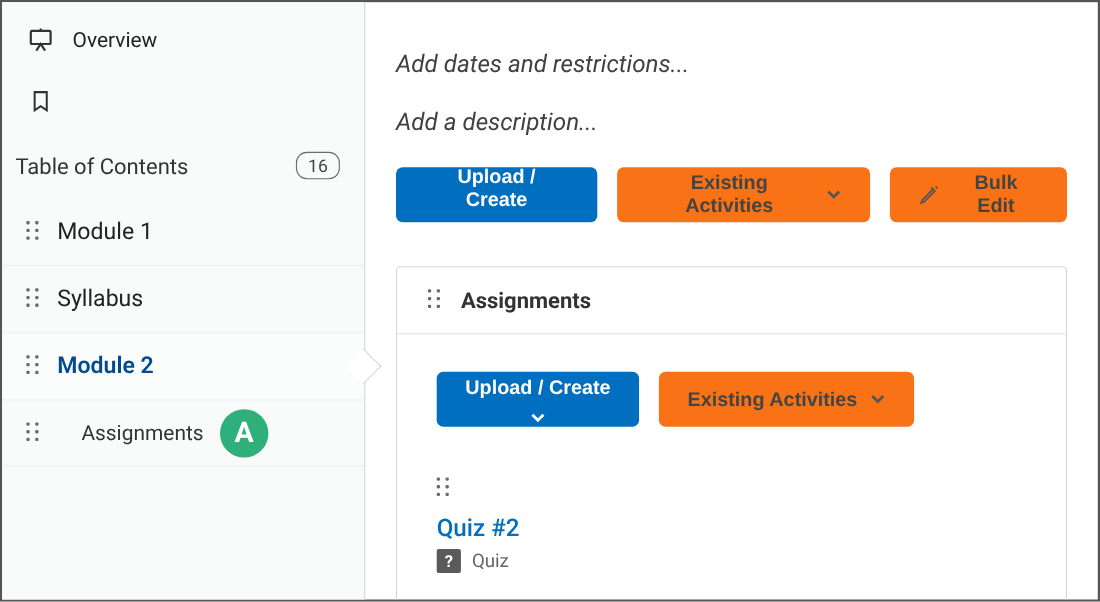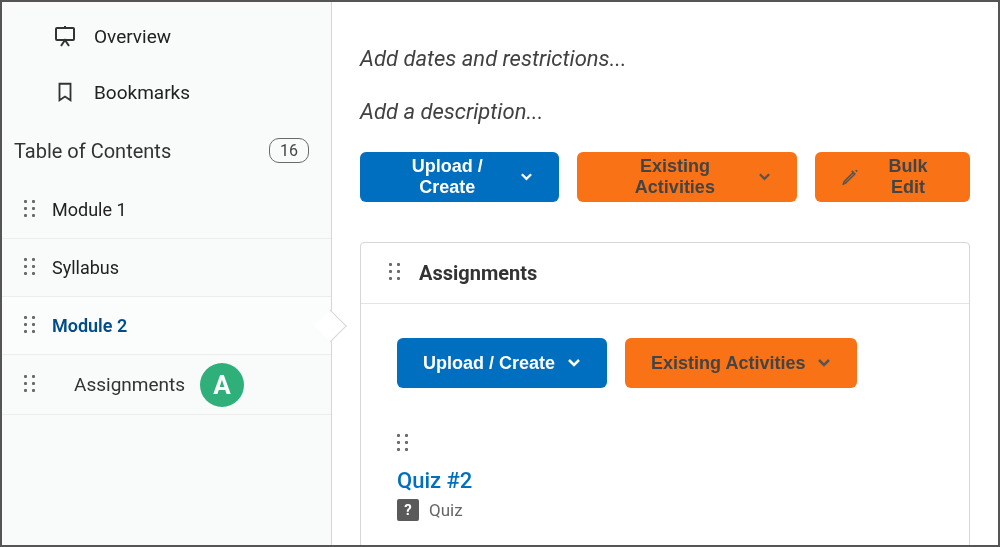--- a/index.html
+++ b/index.html
@@ -24,21 +24,20 @@
     padding-top: 6px;
   }
   .side-row {
     display: flex;
     align-items: center;
     gap: 16px;
     padding: 16px 22px;
     font-size: 19px;
     color: #222;
     cursor: pointer;
-    margin-left: 28px;
   }
   .side-row .icon { width: 26px; display:flex; justify-content:center; }
   .count-pill {
     margin-left: auto;
     border: 1.5px solid #6a6a6a;
     border-radius: 10px;
     min-width: 34px;
     padding: 2px 10px;
     font-size: 16px;
     text-align: center;
@@ -50,21 +49,21 @@
     padding: 18px 22px 18px 12px;
     font-size: 20px;
     color: #333;
     justify-content: flex-end;
   }
   .module-row {
     display:flex;
     align-items:center;
     gap: 14px;
     padding: 18px 22px;
-    font-size: 18px;
+    font-size: 21px;
     color: #222;
     border-bottom: 1px solid #ededed;
     cursor: pointer;
   }
   .module-row.active {
     background: #fbfdfd;
     position: relative;
   }
   .module-row.active::after {
     content:"";
@@ -129,21 +128,21 @@
     display:flex;align-items:center;justify-content:center;
     gap:12px;
     height:50px;
     padding: 0 26px;
     border-radius: 6px;
     font-size: 18px;
     font-weight: 600;
     cursor:pointer;
     border:none;
   }
-  .btn-primary { background:#006fbf;color:#fff; }
+  .btn-primary { background:#006fbf;color:#fff;flex-direction:column; }
   .btn-secondary { background:#f97316;color:#444; }
   .chevron-down {
     width:14px;height:10px;
   }
   .panel {
     border:1px solid #d6d6d6;
     border-radius:4px 4px 0 0;
     margin-top: 2px;
   }
   .panel-header {
@@ -196,21 +195,20 @@
       </span>
       <span>Overview</span>
     </div>
 
     <div class="side-row">
       <span class="icon">
         <svg width="22" height="24" viewBox="0 0 24 24" fill="none" stroke="#333" stroke-width="2">
           <path d="M6 3h12v18l-6-4-6 4V3z"></path>
         </svg>
       </span>
-      <span>Bookmarks</span>
     </div>
 
 
     <div class="toc-header">
       <span>Table of Contents</span>
       <span class="count-pill" style="margin-left:auto">16</span>
     </div>
 
     <div class="module-row">
       <span class="drag-dots">

